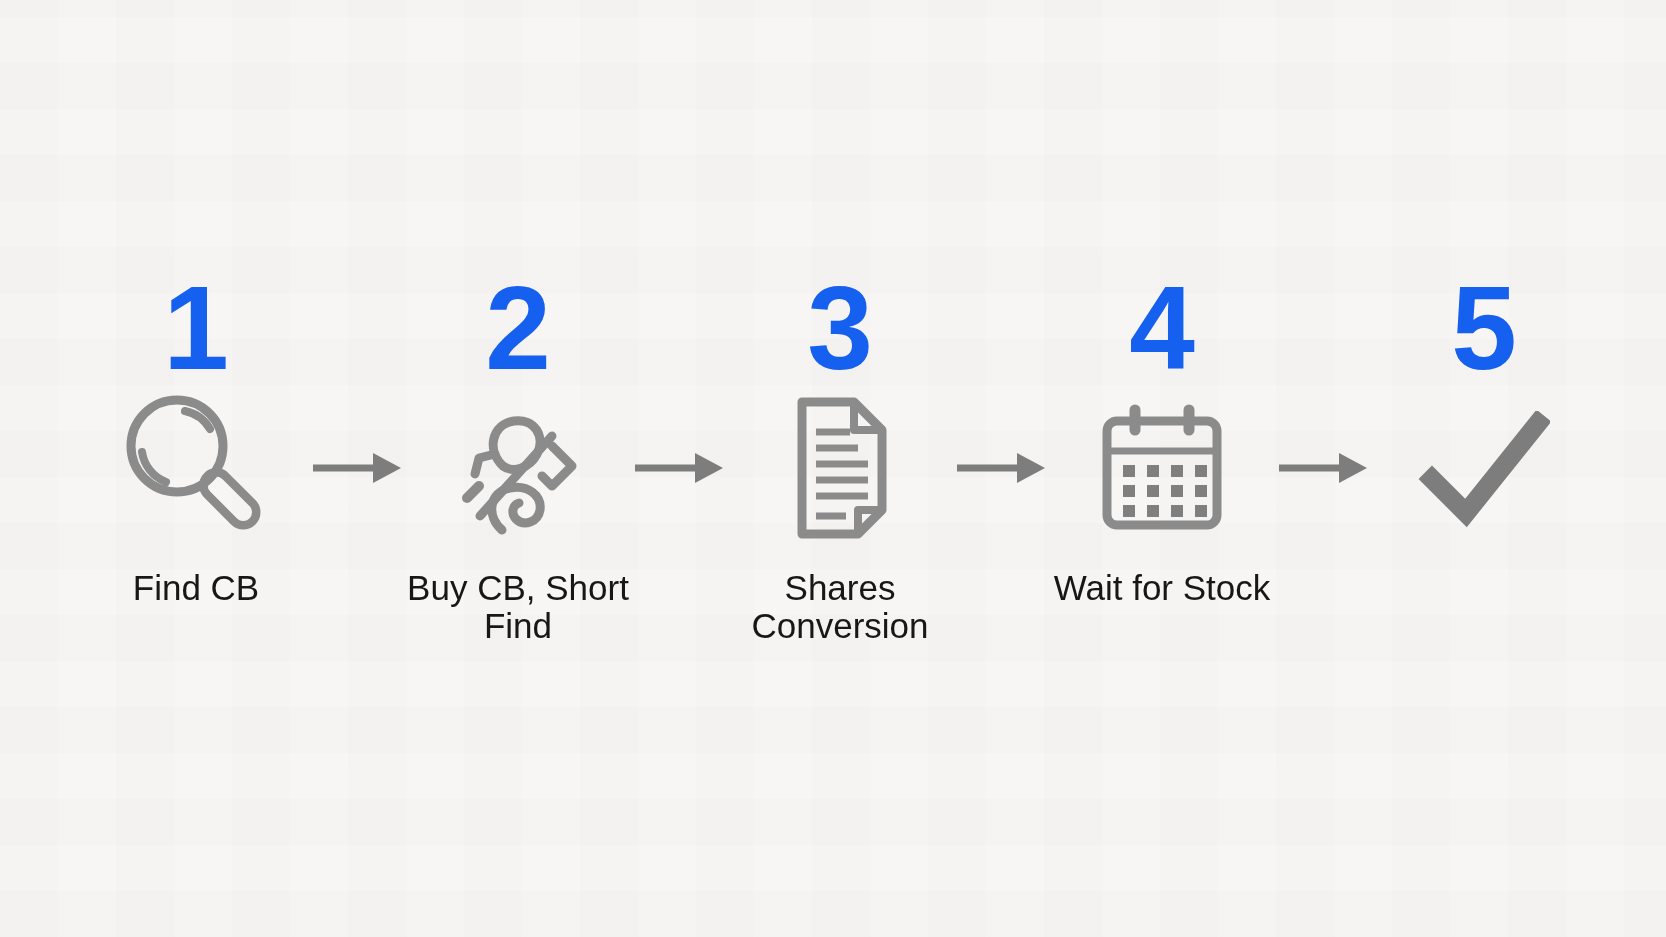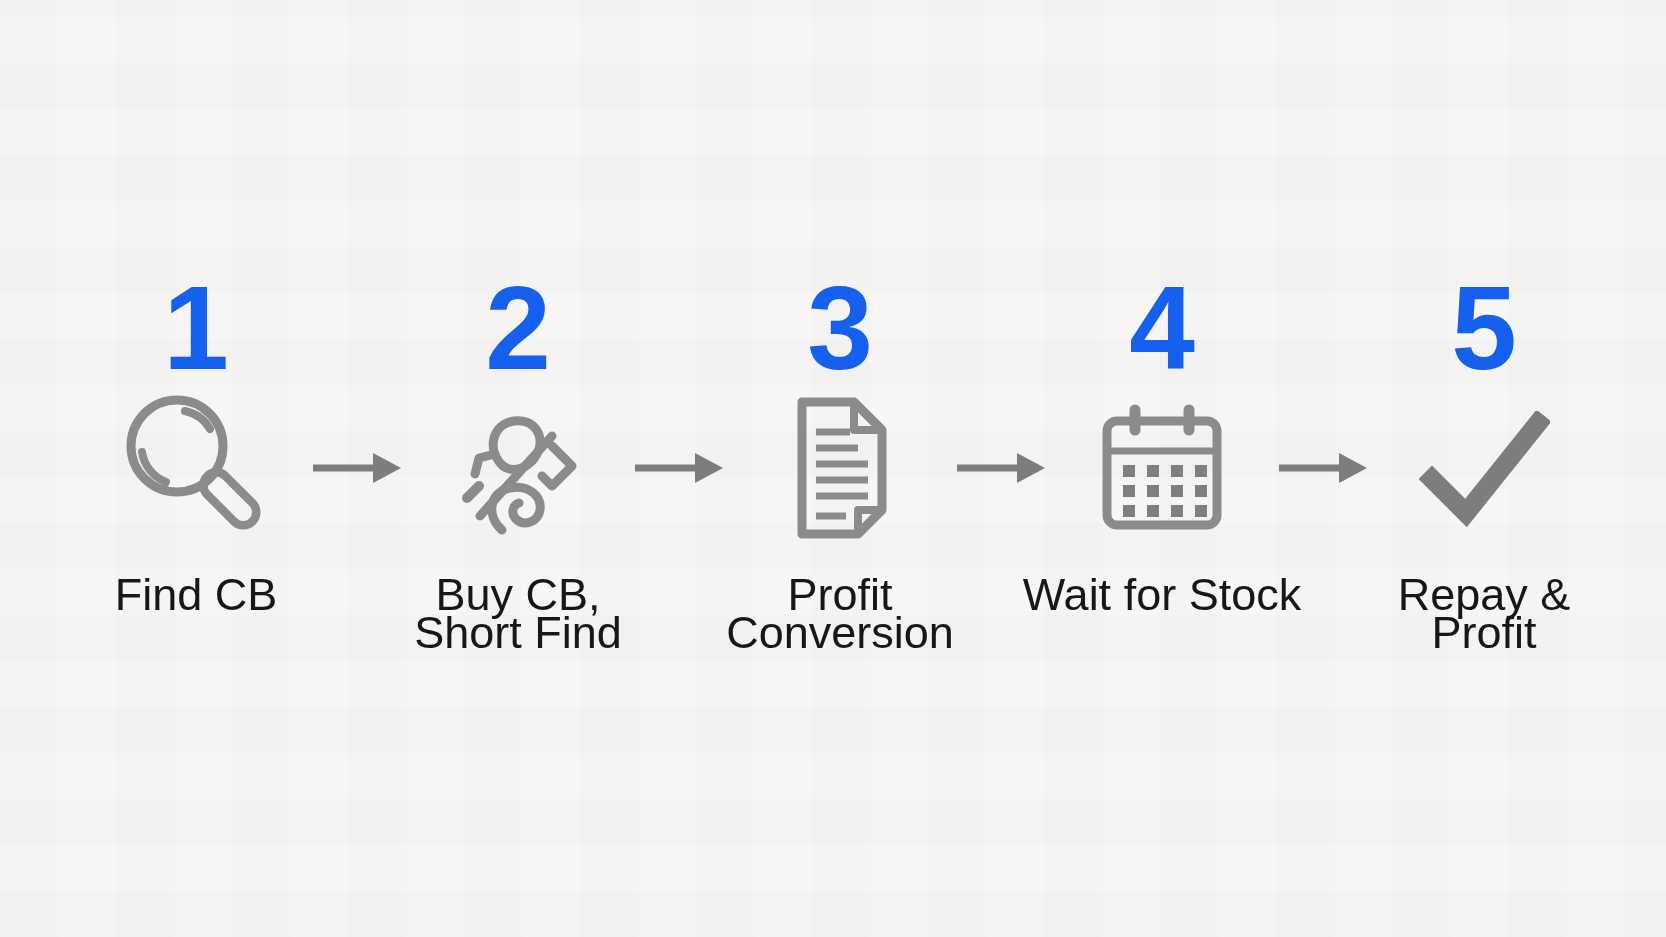--- a/index.html
+++ b/index.html
@@ -33,22 +33,22 @@
     letter-spacing: 0px;
   }
   .icon-box {
     margin-top: 8px;
     height: 150px;
     display: flex;
     align-items: center;
     justify-content: center;
   }
   .step-label {
-    margin-top: 31px;
-    font-size: 45px;
+    margin-top: 24px;
+    font-size: 35px;
     line-height: 38px;
     color: #171717;
     font-weight: 400;
   }
   .arrow {
     position: absolute;
     top: 448px;
     width: 88px;
     height: 40px;
   }
@@ -127,21 +127,21 @@
         <path d="M 102 116 H 78 V 140" stroke-width="8" stroke-linejoin="round"></path>
         <line x1="36" y1="38" x2="70" y2="38" stroke-width="7"></line>
         <line x1="36" y1="54" x2="78" y2="54" stroke-width="7"></line>
         <line x1="36" y1="70" x2="88" y2="70" stroke-width="7"></line>
         <line x1="36" y1="86" x2="88" y2="86" stroke-width="7"></line>
         <line x1="36" y1="102" x2="88" y2="102" stroke-width="7"></line>
         <line x1="36" y1="122" x2="66" y2="122" stroke-width="7"></line>
       </svg>
     </span>
   </div>
-  <div class="step-label">Profit Conversion</div>
+  <div class="step-label">Shares Conversion</div>
 </div>
 
 <div class="arrow arrow-3">
   <svg width="88" height="40" viewBox="0 0 88 40">
     <line x1="0" y1="20" x2="62" y2="20" stroke="#7d7d7d" stroke-width="7"></line>
     <polygon points="60,5 60,35 88,20" fill="#7d7d7d"></polygon>
   </svg>
 </div>
 
 <div class="step step-4">
@@ -182,14 +182,13 @@
 
 <div class="step step-5">
   <div class="step-number">5</div>
   <div class="icon-box">
     <span>
       <svg width="132" height="118" viewBox="0 0 132 118" fill="none">
         <path d="M 14 68 L 48 102 L 120 12" stroke="#7d7d7d" stroke-width="19" stroke-linecap="square" stroke-linejoin="miter"></path>
       </svg>
     </span>
   </div>
-  <div class="step-label">Repay &amp; Profit</div>
 </div>
 
 </body></html>

